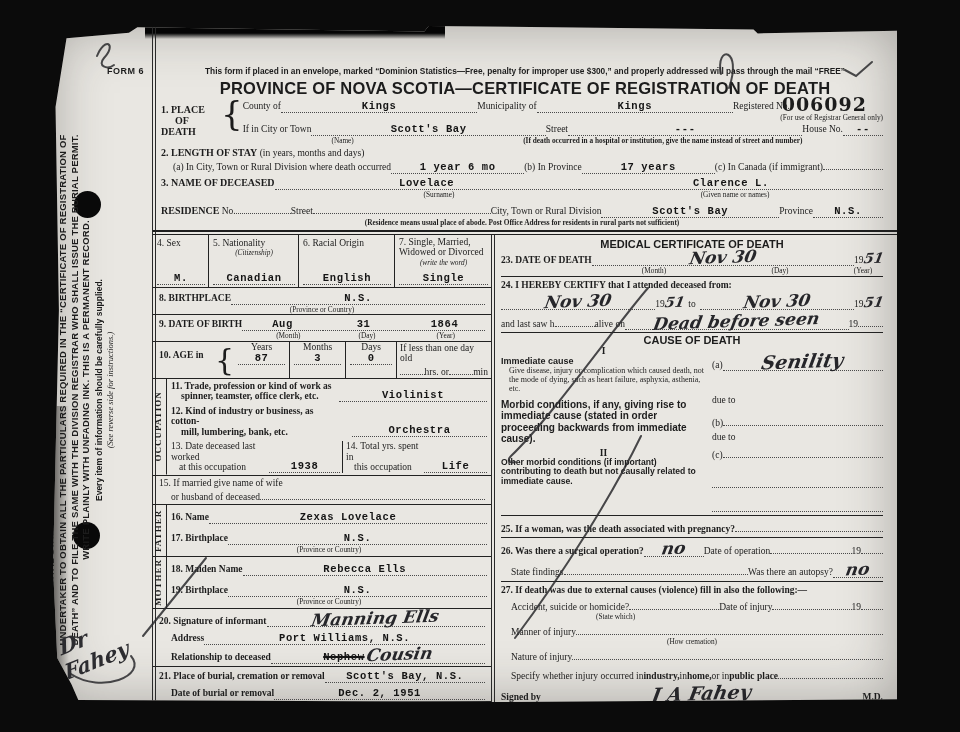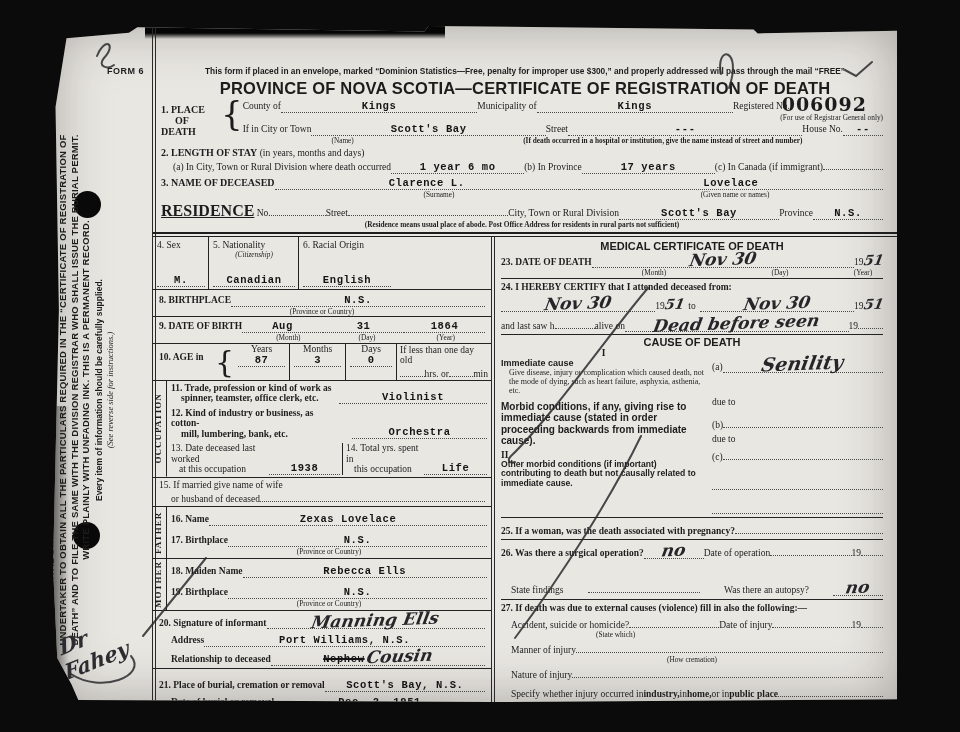--- a/index.html
+++ b/index.html
@@ -127,30 +127,30 @@
         <span class="lb">(b) In Province</span>
         <span class="dots"><span class="tw">17 years</span></span>
         <span class="lb">(c) In Canada (if immigrant)</span>
         <span class="dots" style="flex:0 0 60px;"></span>
       </div>
     </div>
 
     <div class="sec" style="margin-top:3px;">
       <div class="line">
         <span class="lb bold" style="font-size:10px;">3. NAME OF DECEASED</span>
+        <span class="dots"><span class="tw">Lovelace</span></span>
         <span class="dots"><span class="tw">Clarence L.</span></span>
-        <span class="dots"><span class="tw">Lovelace</span></span>
       </div>
       <div class="line">
         <span style="flex:0 0 130px;"></span>
         <span class="note" style="flex:1;">(Surname)</span>
         <span class="note" style="flex:1;">(Given name or names)</span>
       </div>
       <div class="line" style="margin-top:3px;">
-        <span class="lb bold" style="font-size:16px;text-decoration:underline;">RESIDENCE</span>&nbsp;
+        <span class="lb bold" style="font-size:10px;">RESIDENCE</span>&nbsp;
         <span class="lb">No.</span>
         <span class="dots" style="flex:0 0 55px;"></span>
         <span class="lb">Street</span>
         <span class="dots"></span>
         <span class="lb">City, Town or Rural Division</span>
         <span class="dots"><span class="tw">Scott's Bay</span></span>
         <span class="lb">Province</span>
         <span class="dots" style="flex:0 0 70px;"><span class="tw">N.S.</span></span>
       </div>
       <div class="note bold">(Residence means usual place of abode.   Post Office Address for residents in rural parts not sufficient)</div>
@@ -167,20 +167,25 @@
             <span class="val tw">M.</span>
           </div>
           <div class="cell" style="flex:0 0 82px;">
             <span>5. Nationality</span>
             <span class="note ital">(Citizenship)</span>
             <span class="val tw">Canadian</span>
           </div>
           <div class="cell" style="flex:0 0 88px;">
             <span>6. Racial Origin</span>
             <span class="val tw">English</span>
+          </div>
+          <div class="cell" style="flex:1;">
+            <span style="line-height:1.05;">7. Single, Married, Widowed or Divorced</span>
+            <span class="note ital">(write the word)</span>
+            <span class="val tw">Single</span>
           </div>
         </div>
 
         <div style="padding:4px 6px 0 6px;border-bottom:1px solid #222;">
           <div class="line">
             <span class="lb bold">8. BIRTHPLACE</span>
             <span class="dots"><span class="tw">N.S.</span></span>
           </div>
           <div class="note">(Province or Country)</div>
         </div>
@@ -311,21 +316,21 @@
           </div>
           <div class="line" style="margin-top:4px;padding-left:12px;">
             <span class="lb bold">Relationship to deceased</span>
             <span class="dots">
               <span class="tw strike">Nephew</span>
               <span class="hw big">Cousin</span>
             </span>
           </div>
         </div>
 
-        <div style="padding:10px 6px 1px 6px;border-bottom:1px solid #222;">
+        <div style="padding:3px 6px 1px 6px;border-bottom:1px solid #222;">
           <div class="line">
             <span class="lb bold">21. Place of burial, cremation or removal</span>
             <span class="dots"><span class="tw">Scott's Bay, N.S.</span></span>
           </div>
           <div class="line" style="margin-top:4px;padding-left:12px;justify-content:space-between;">
             <span class="lb bold">Date of burial or removal</span>
             <span class="dots"><span class="tw">Dec. 2, 1951</span></span>
           </div>
         </div>
 
@@ -378,21 +383,21 @@
         </div>
 
         <div style="border-bottom:1.5px solid #222;padding-bottom:3px;">
           <div style="text-align:center;font:bold 11px 'Liberation Sans',sans-serif;margin-top:1px;">CAUSE OF DEATH</div>
           <div style="display:flex;">
             <div style="flex:0 0 205px;">
               <div style="text-align:center;font-weight:bold;">I</div>
               <div class="bold" style="font-family:'Liberation Sans',sans-serif;font-size:9px;">Immediate cause</div>
               <div style="font-size:8px;line-height:1.15;padding-left:8px;">Give disease, injury or complication which caused death, not the mode of dying, such as heart failure, asphyxia, asthenia, etc.</div>
               <div class="bold" style="font-family:'Liberation Sans',sans-serif;font-size:10px;line-height:1.15;margin-top:5px;">Morbid conditions, if any, giving rise to immediate cause (stated in order proceeding backwards from immediate cause).</div>
-              <div style="text-align:left;font-weight:bold;margin-top:3px;">II</div>
+              <div style="text-align:center;font-weight:bold;margin-top:3px;">II</div>
               <div class="bold" style="font-family:'Liberation Sans',sans-serif;font-size:8.6px;line-height:1.15;">Other morbid conditions (if important) contributing to death but not causally related to immediate cause.</div>
             </div>
             <div style="flex:1;padding-left:6px;">
               <div class="line" style="margin-top:10px;">
                 <span class="lb">(a)</span>
                 <span class="dots"><span class="hw big" style="font-size:19px;">Senility</span></span>
               </div>
               <div class="lb" style="margin-top:24px;">due to</div>
               <div class="line" style="margin-top:9px;">
                 <span class="lb">(b)</span>
@@ -420,21 +425,21 @@
 
         <div style="border-bottom:1px solid #222;padding-bottom:3px;">
           <div class="line" style="margin-top:4px;">
             <span class="lb bold">26. Was there a surgical operation?</span>
             <span class="dots" style="flex:0 0 60px;"><span class="hw big">no</span></span>
             <span class="lb">Date of operation</span>
             <span class="dots"></span>
             <span class="lb">19</span>
             <span class="dots" style="flex:0 0 22px;"></span>
           </div>
-          <div class="line" style="margin-top:22px;padding-left:10px;gap:24px;">
+          <div class="line" style="margin-top:6px;padding-left:10px;">
             <span class="lb">State findings</span>
             <span class="dots"></span>
             <span class="lb">Was there an autopsy?</span>
             <span class="dots" style="flex:0 0 50px;"><span class="hw big">no</span></span>
           </div>
         </div>
 
         <div style="padding-bottom:1px;">
           <div class="bold" style="margin-top:3px;">27. If death was due to external causes (violence) fill in also the following:—</div>
           <div class="line s27pad" style="margin-top:3px;">

